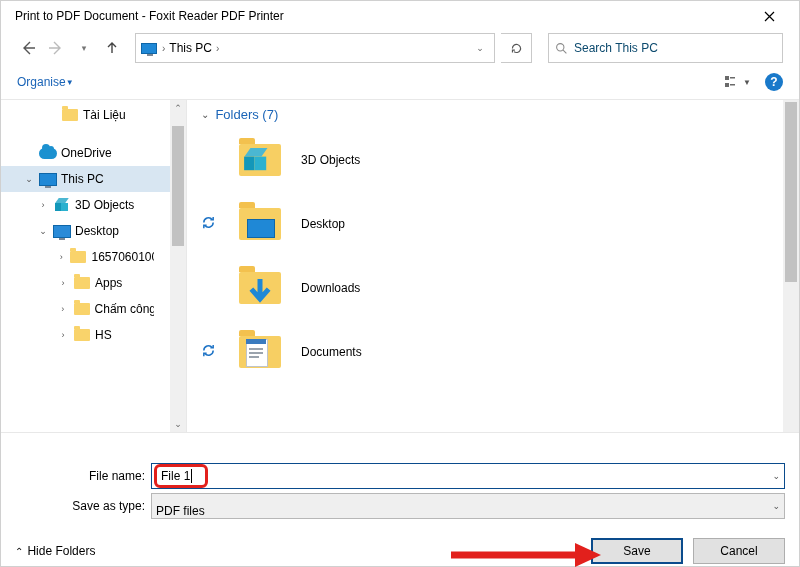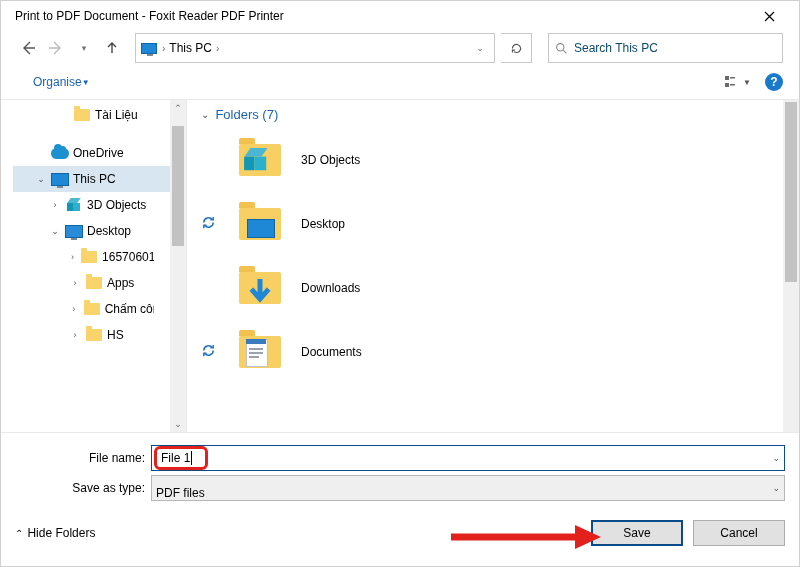--- a/index.html
+++ b/index.html
@@ -17,33 +17,33 @@
   .crumb-icon{width:18px;height:18px;display:flex;align-items:center;justify-content:center;}
   .crumb-text{font-size:12px;}
   .crumb-sep{color:#666;font-size:10px;}
   .crumb-dd{margin-left:auto;width:20px;display:flex;align-items:center;justify-content:center;color:#666;}
   .refresh{width:30px;height:28px;border:1px solid #c9c9c9;border-left:none;display:flex;align-items:center;justify-content:center;color:#444;}
   .search{flex:1;height:28px;border:1px solid #c9c9c9;margin-left:10px;display:flex;align-items:center;padding:0 6px;gap:6px;color:#0c4a6e;}
   .search svg{width:13px;height:13px;flex:none;}
   .search-text{font-size:12px;}
   
   .toolbar{height:34px;display:flex;align-items:center;padding:0 16px;border-bottom:1px solid #e8e8e8;}
-  .org{color:#1a64b7;font-size:12px;display:flex;align-items:center;margin-left:16px;}
+  .org{color:#1a64b7;font-size:12px;display:flex;align-items:center;}
   .org .tri{font-size:8px;color:#1a64b7;}
   .tool-right{margin-left:auto;display:flex;align-items:center;gap:14px;}
   .view-icon{display:flex;align-items:center;gap:2px;color:#555;}
   .help{width:18px;height:18px;border-radius:50%;background:#1979ca;color:#fff;display:flex;align-items:center;justify-content:center;font-size:12px;font-weight:bold;}
   
   .body{display:flex;height:332px;position:relative;}
   .tree{width:185px;overflow:hidden;border-right:1px solid #e8e8e8;position:relative;}
   .tree-scroll-top{position:absolute;right:0;top:0;width:16px;height:16px;display:flex;align-items:center;justify-content:center;color:#666;background:#f0f0f0;}
   .tree-scroll-bot{position:absolute;right:0;bottom:0;width:16px;height:16px;display:flex;align-items:center;justify-content:center;color:#666;background:#f0f0f0;}
   .tree-scrollbar{position:absolute;right:0;top:16px;bottom:16px;width:16px;background:#f0f0f0;}
   .tree-thumb{position:absolute;left:2px;right:2px;top:10px;height:120px;background:#c2c2c2;}
-  .tree ul{list-style:none;margin:12px;padding:0;}
+  .tree ul{list-style:none;margin:0;padding:0;}
   .tree-item{display:flex;align-items:center;height:26px;font-size:12px;gap:4px;padding-right:16px;box-sizing:border-box;}
   .tree-item.selected{background:#d8e6f2;}
   .tree-item .ind{flex:none;}
   .tree-item .exp{width:12px;font-size:9px;color:#555;text-align:center;}
   .tree-item .ico{width:18px;height:18px;display:flex;align-items:center;justify-content:center;flex:none;}
   .folder-y{width:16px;height:12px;background:#f9d36b;border-radius:1px;position:relative;}
   .folder-y::before{content:"";position:absolute;top:-3px;left:0;width:6px;height:3px;background:#f9d36b;border-radius:1px 1px 0 0;}
   .main{flex:1;position:relative;}
   .main-inner{position:absolute;left:14px;right:16px;top:0;bottom:0;}
   .sect-hdr{display:flex;align-items:center;gap:6px;height:28px;color:#1a64b7;font-size:13px;}
@@ -51,21 +51,21 @@
   .grid{}
   .g-row{display:flex;align-items:center;height:64px;gap:18px;}
   .g-sync{width:18px;color:#1f74c6;font-size:14px;}
   .g-icon{width:46px;height:46px;display:flex;align-items:center;justify-content:center;position:relative;}
   .big-folder{width:42px;height:32px;background:#f7cf63;border-radius:2px;position:relative;}
   .big-folder::before{content:"";position:absolute;top:-6px;left:0;width:16px;height:6px;background:#f3c14e;border-radius:2px 2px 0 0;}
   .g-label{font-size:12px;}
   .main-scroll{position:absolute;right:0;top:0;bottom:0;width:16px;background:#f0f0f0;}
   .main-thumb{position:absolute;left:2px;right:2px;top:2px;height:180px;background:#c2c2c2;}
   
-  .fields{border-top:1px solid #e8e8e8;padding:10px 14px 4px;}
+  .fields{border-top:1px solid #e8e8e8;padding:28px 14px 4px;}
   .field-row{display:flex;align-items:center;height:30px;}
   .field-label{width:130px;text-align:right;padding-right:6px;font-size:12px;}
   .field-control{flex:1;}
   .combo{height:24px;border:1px solid #8e9cad;display:flex;align-items:center;padding:0 4px;background:#fff;position:relative;}
   .combo .dd{position:absolute;right:4px;top:50%;transform:translateY(-50%);font-size:9px;color:#555;}
   .combo.select{background:#efefef;border-color:#b7b7b7;align-items:flex-end;}
   .combo.filename{border-color:#0a4b8c;text-align:center;}
   .highlight{position:absolute;left:2px;top:0px;bottom:0px;width:48px;border:3px solid #e2201c;border-radius:6px;pointer-events:none;}
   .fn-text{font-size:12px;padding-left:5px;}
   

